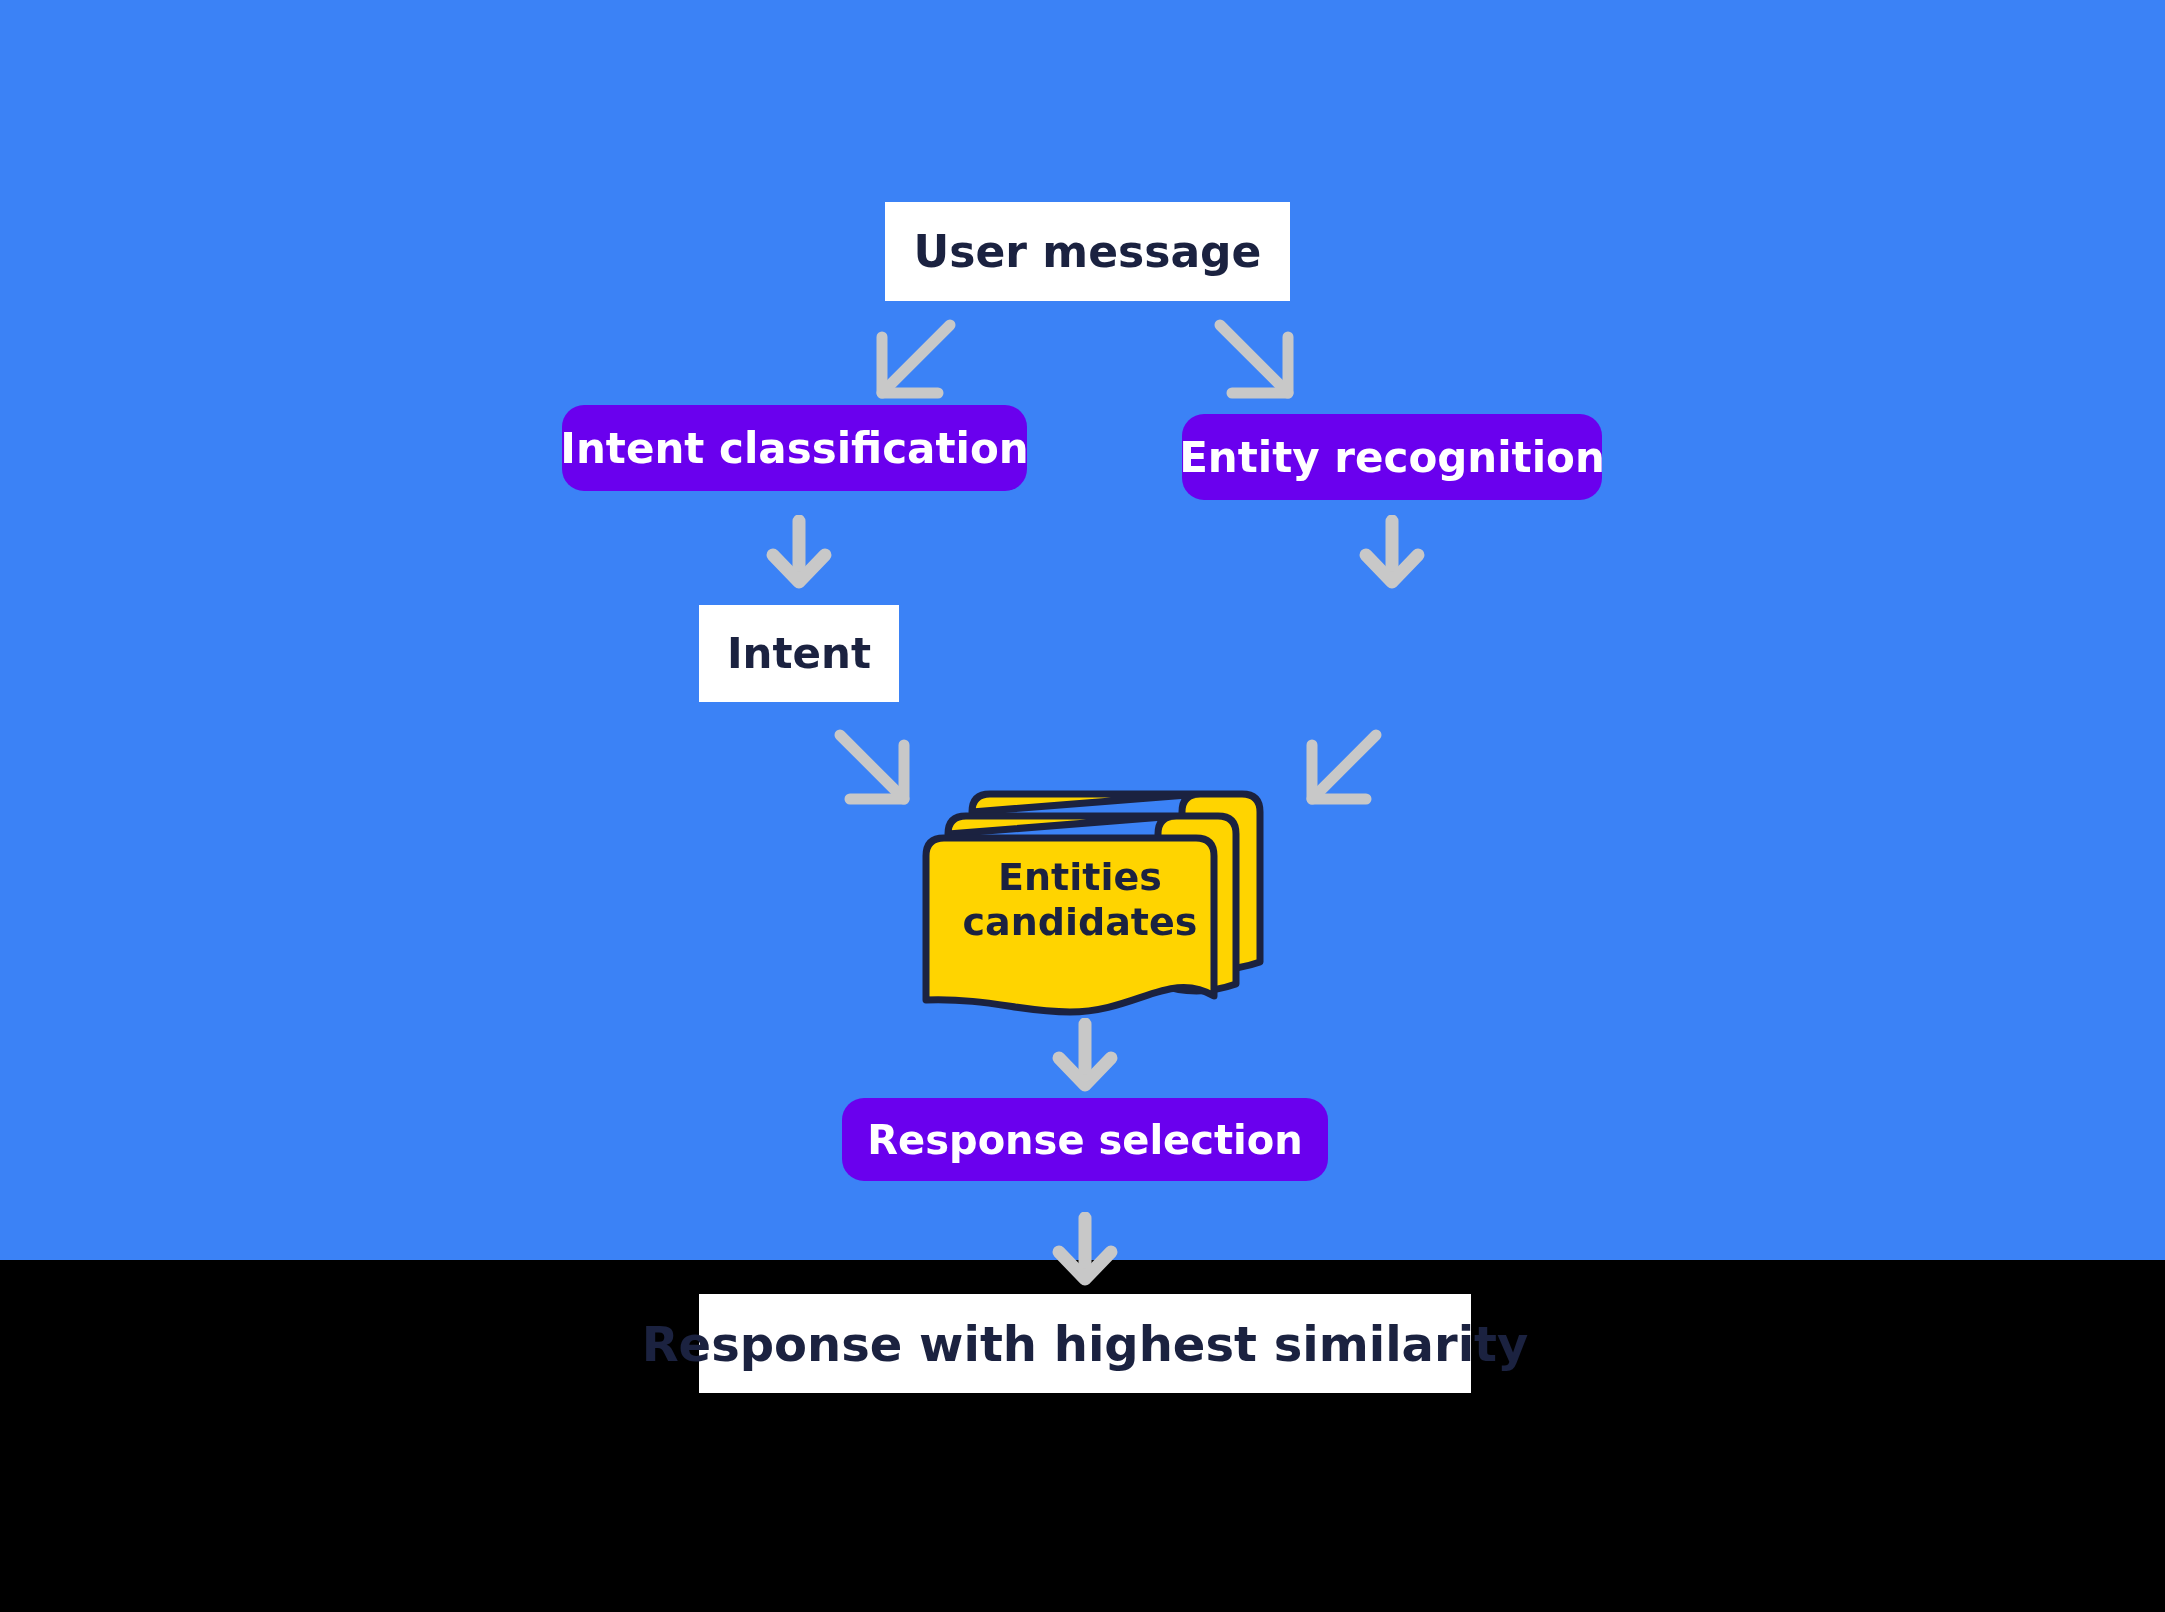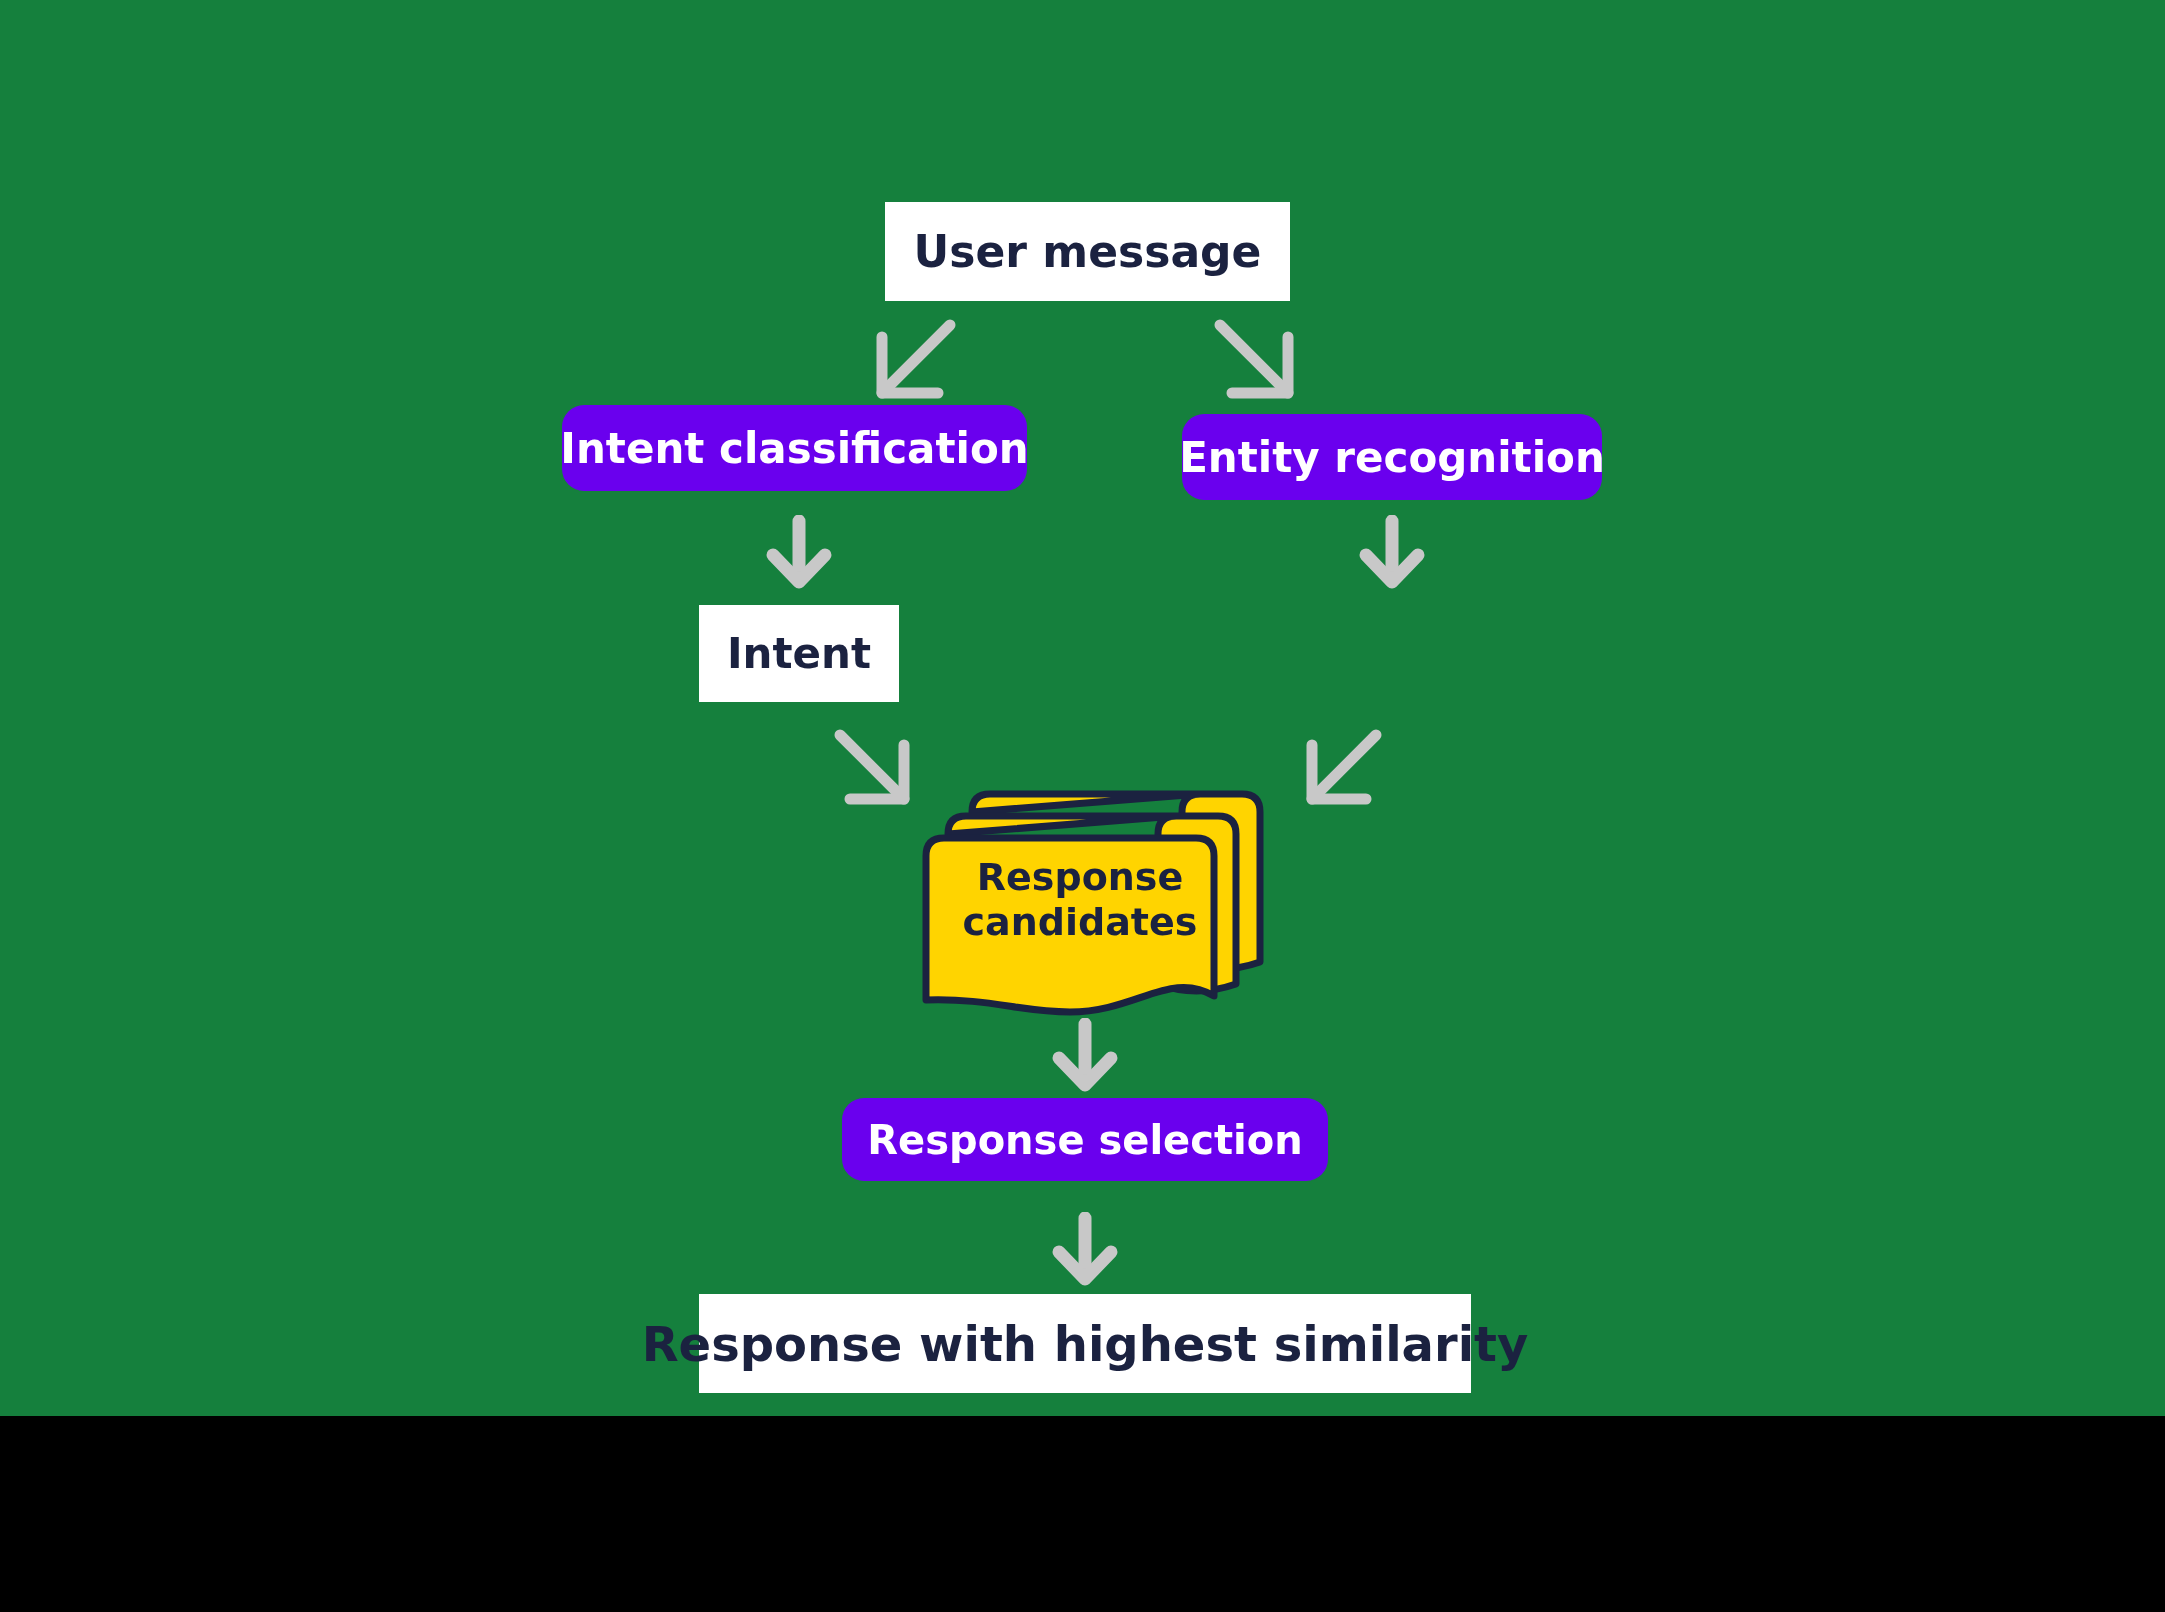--- a/index.html
+++ b/index.html
@@ -10,22 +10,22 @@
   body {
     width: 2165px;
     height: 1612px;
     font-family: "DejaVu Sans", sans-serif;
     overflow: hidden;
   }
 
   #canvas {
     position: relative;
     width: 2165px;
-    height: 1416px;
-    background: #15803d;
+    height: 1260px;
+    background: #3b82f6;
   }
 
   
   .node {
     position: absolute;
     display: flex;
     align-items: center;
     justify-content: center;
     box-sizing: border-box;
     text-align: center;
@@ -203,21 +203,21 @@
       <path d="M 52 22 Q 52 4 70 4 L 322 4 Q 340 4 340 22 L 340 172
                Q 300 186 262 172 L 262 22 Q 262 4 280 4 Z" fill="#FFD400" stroke="#1B2240" stroke-width="7" stroke-linejoin="round"></path>
 
       <path d="M 28 44 Q 28 26 46 26 L 298 26 Q 316 26 316 44 L 316 194
                Q 276 208 238 194 L 238 44 Q 238 26 256 26 Z" fill="#FFD400" stroke="#1B2240" stroke-width="7" stroke-linejoin="round"></path>
 
       <path d="M 6 66 Q 6 48 24 48 L 276 48 Q 294 48 294 66 L 294 206
                C 250 180 216 222 150 222
                C 100 222 70 208 6 210 Z" fill="#FFD400" stroke="#1B2240" stroke-width="7" stroke-linejoin="round"></path>
     </svg>
-    <div class="card-label" style="left:15px; top:65px;">Response
+    <div class="card-label" style="left:15px; top:65px;">Entities
 candidates</div>
   </div>
 
   <svg class="arrow" style="left:1050px; top:1018px;" width="70" height="75" viewBox="0 0 70 75">
     <g stroke="#C8C8C8" stroke-width="13" fill="none" stroke-linecap="round" stroke-linejoin="round">
       <line x1="35" y1="6" x2="35" y2="66"></line>
       <polyline points="9,40 35,67 61,40"></polyline>
     </g>
   </svg>
 

